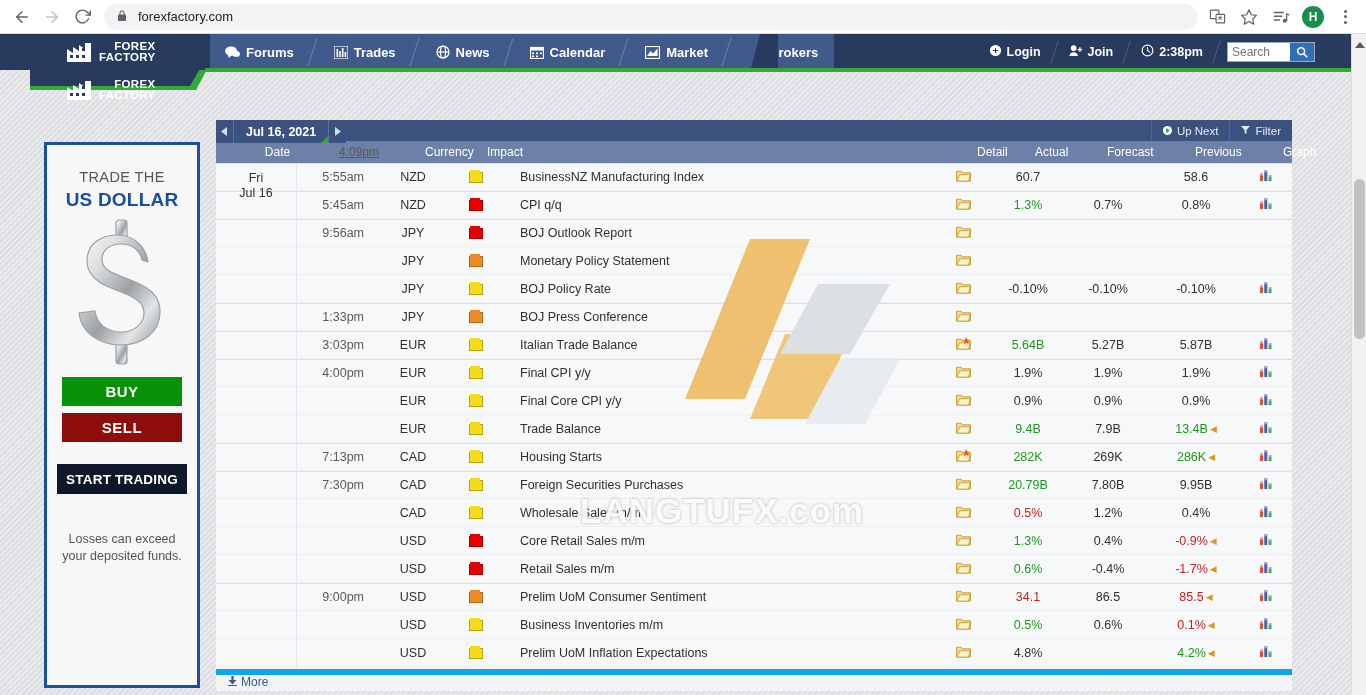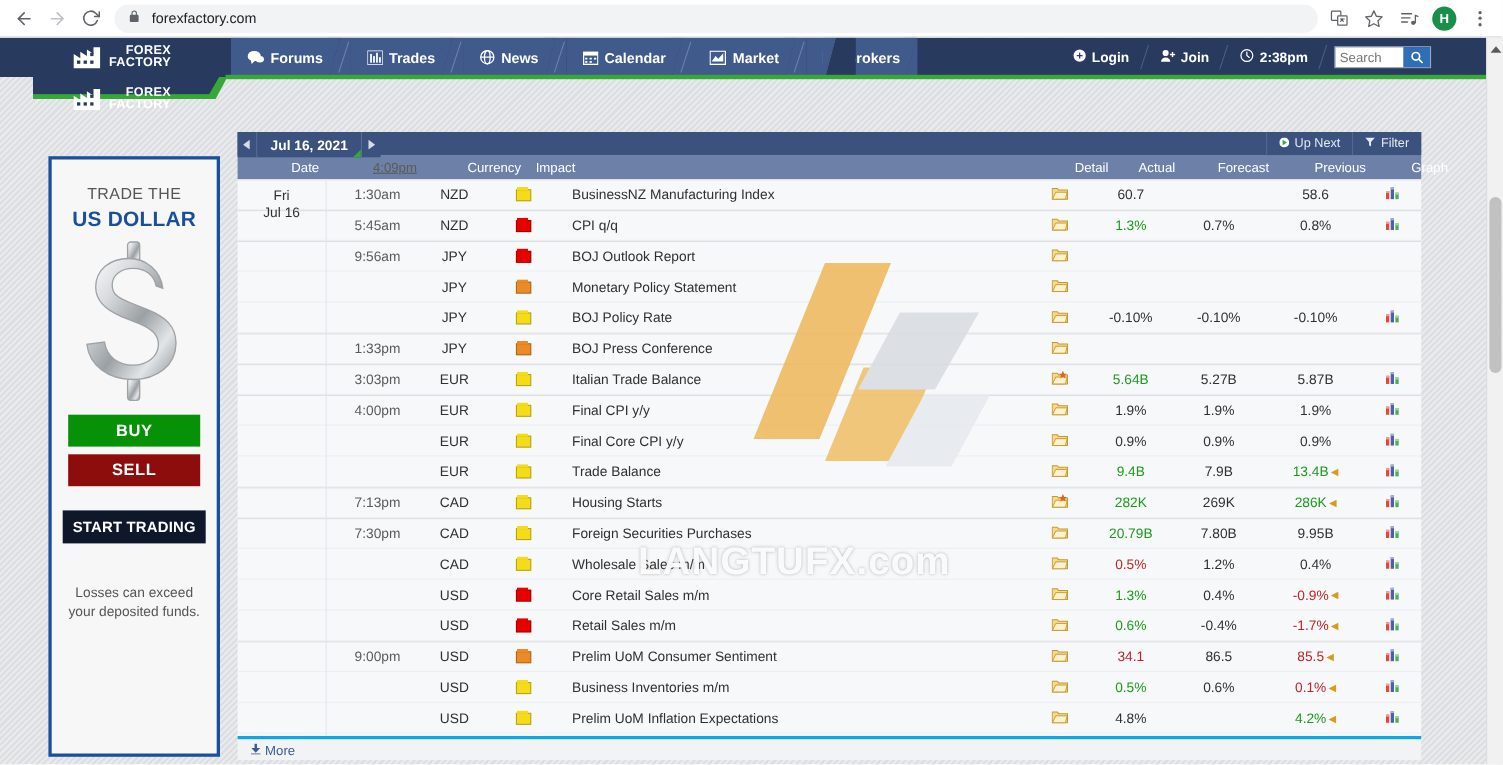--- a/index.html
+++ b/index.html
@@ -125,21 +125,21 @@
   }
   .nav-sep::before {
     content:""; position:absolute; left:3px; top:4px; bottom:4px; width:1px;
     background:#6d83ad; transform: skewX(-18deg);
   }
   .nav-tail {
     position: absolute; left: 748px; top: 0; width: 30px; height: 36px;
     background: linear-gradient(105deg, #415a8c 30%, #283a5e 31%);
   }
   .nav-right {
-    position: absolute; right: 50px; top: 0; height: 36px;
+    position: absolute; right: 36px; top: 0; height: 36px;
     display: flex; align-items: center; gap: 0px;
   }
   .nav-right .r-item {
     display: flex; align-items: center; gap: 5px;
     color: #ffffff; font-size: 12.5px; font-weight: bold;
     padding: 0 14px; height: 36px; position: relative;
   }
   .nav-right .r-item::after {
     content:""; position:absolute; right:0; top:7px; bottom:7px; width:1px;
     background:#4b5f85; transform: skewX(-18deg);
@@ -293,22 +293,22 @@
     background: inherit;
   }
   .imp-yellow::before, .imp-yellow::after { background:#f4dc1b; }
   .imp-orange::before, .imp-orange::after { background:#eb8b27; }
   .imp-red::before,    .imp-red::after    { background:#e60000; }
 
   .detail-ico { display:inline-block; width:15px; height:13px; }
   .graph-ico  { display:inline-block; width:15px; height:13px; }
 
   .cal-more {
-    height: 22px; background: #f2f3f5; border-top: 3px solid #0ea5e9;
-    display: flex; align-items: center; padding-left: 12px;
+    height: 22px; background: #f2f3f5; border-top: 6px solid #0ea5e9;
+    display: flex; align-items: flex-start; padding-left: 12px;
     color: #3a5a90; font-size: 12px; gap: 4px;
   }
 
   
   .watermark {
     position: absolute; left: 560px; top: 205px;
     width: 420px; height: 300px; z-index: 16; pointer-events: none;
   }
   .wm-text {
     position: absolute; left: 20px; top: 252px;
@@ -622,21 +622,21 @@
     </div>
 
     <div class="cal-body" id="cal-body">
       <div class="date-divider"></div>
       <div class="date-cell">
         <span>Fri</span><br>
         <span>Jul 16</span>
       </div>
     <div class="cal-row grp-start">
           <div class="c c-date"></div>
-          <div class="c c-time">1:30am</div>
+          <div class="c c-time">5:55am</div>
           <div class="c c-cur">NZD</div>
           <div class="c c-imp"><span class="imp-ico imp-yellow"></span></div>
           <div class="c c-event">BusinessNZ Manufacturing Index</div>
           <div class="c c-detail"><svg class="detail-ico" width="15" height="13" viewBox="0 0 16 14">
               <path d="M0.5 2.5h5l1.3 1.6h8.7V13H0.5z" fill="#f6d98a" stroke="#c49a2f" stroke-width="1"></path>
               <path d="M4 6.2h11.2L13.4 13H0.8z" fill="#fdf2cf" stroke="#c49a2f" stroke-width="0.9"></path>
             </svg></div>
           <div class="c c-actual ">60.7</div>
           <div class="c c-fore"></div>
           <div class="c c-prev ">58.6</div>

